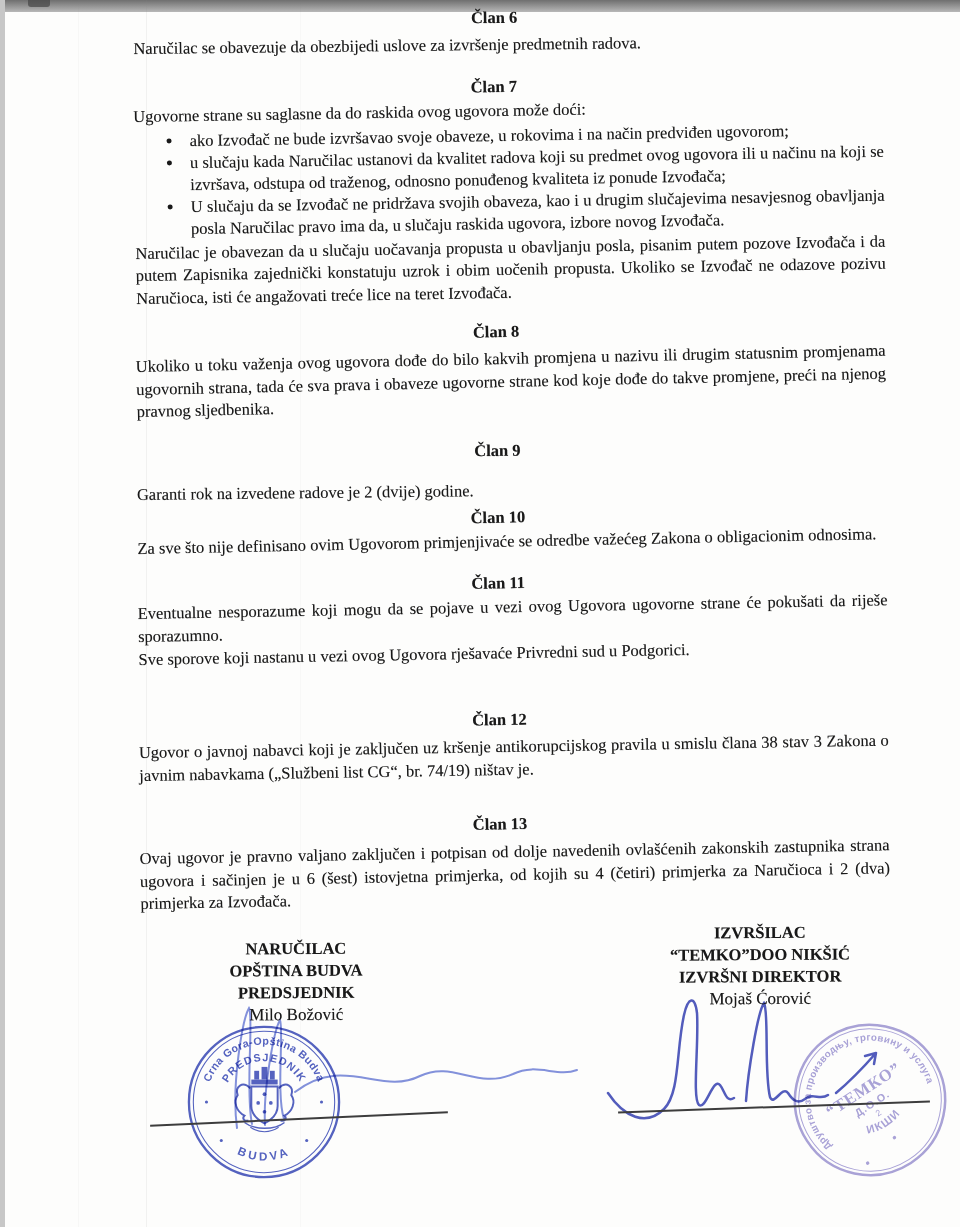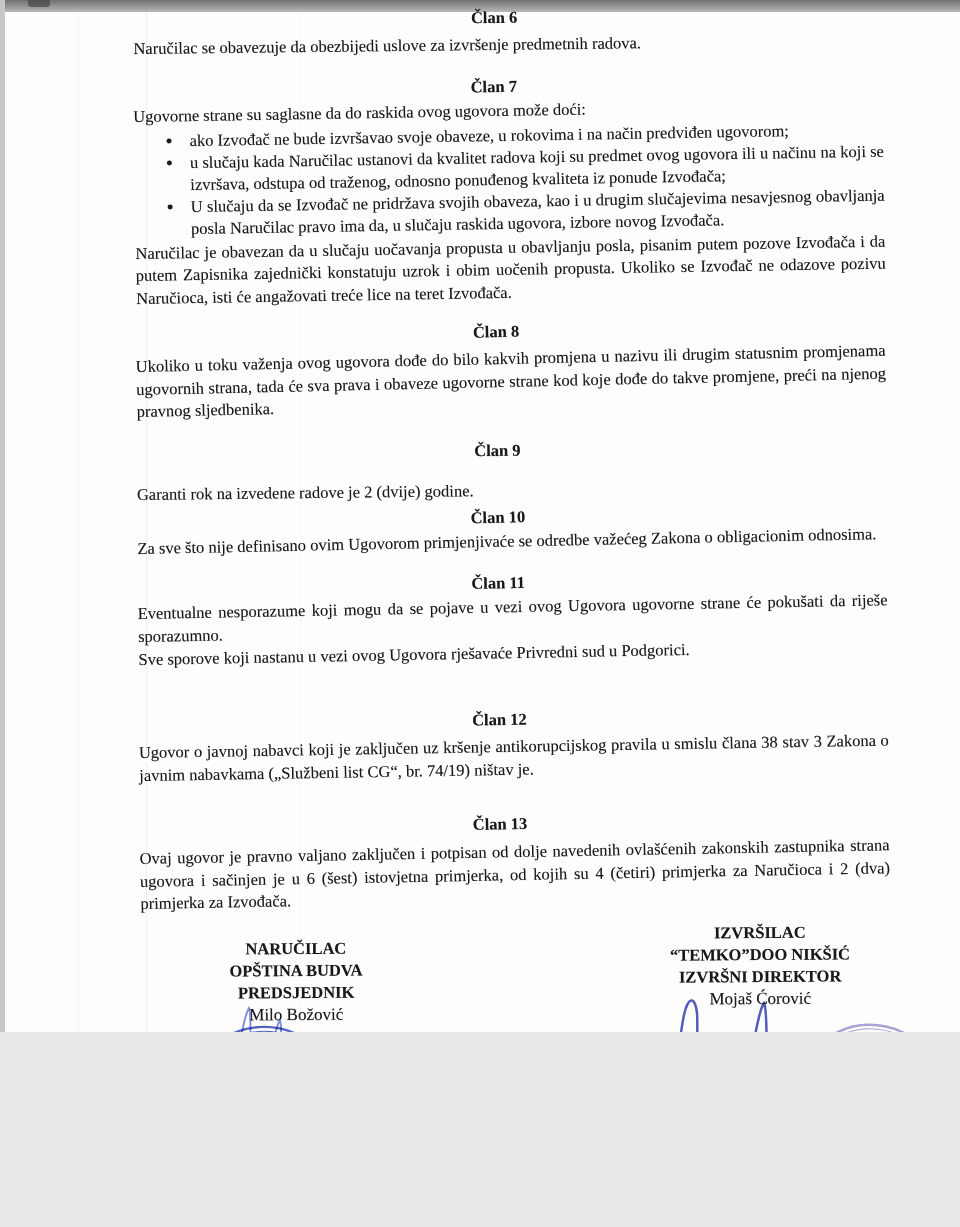--- a/index.html
+++ b/index.html
@@ -1,17 +1,17 @@
 <!DOCTYPE html>
 <html><head>
 <meta charset="utf-8">
 <style>
   html,body{margin:0;padding:0;background:#e9e9e9;}
   #page{
-    position:relative;width:960px;height:1032px;background:#fdfdfc;
+    position:relative;width:960px;height:1227px;background:#fdfdfc;
     overflow:hidden;font-family:"Liberation Serif", serif;color:#191919;
   }
   
   #top-band{position:absolute;left:0;top:0;width:960px;height:12px;
     background:linear-gradient(#6f6f6f,#b8b8b8);}
   #left-strip{position:absolute;left:0;top:0;width:5px;height:1227px;background:#c7c7c7;}
   .notch{position:absolute;left:28px;top:0;width:22px;height:7px;background:#4a4a4a;
     border-radius:0 0 3px 3px;opacity:.75;}
   .scan-line{position:absolute;top:0;width:1px;height:1227px;background:#8a8a8a;}
   .sl1{left:78px;opacity:.05;} .sl2{left:146px;opacity:.10;} .sl3{left:300px;opacity:.04;}

